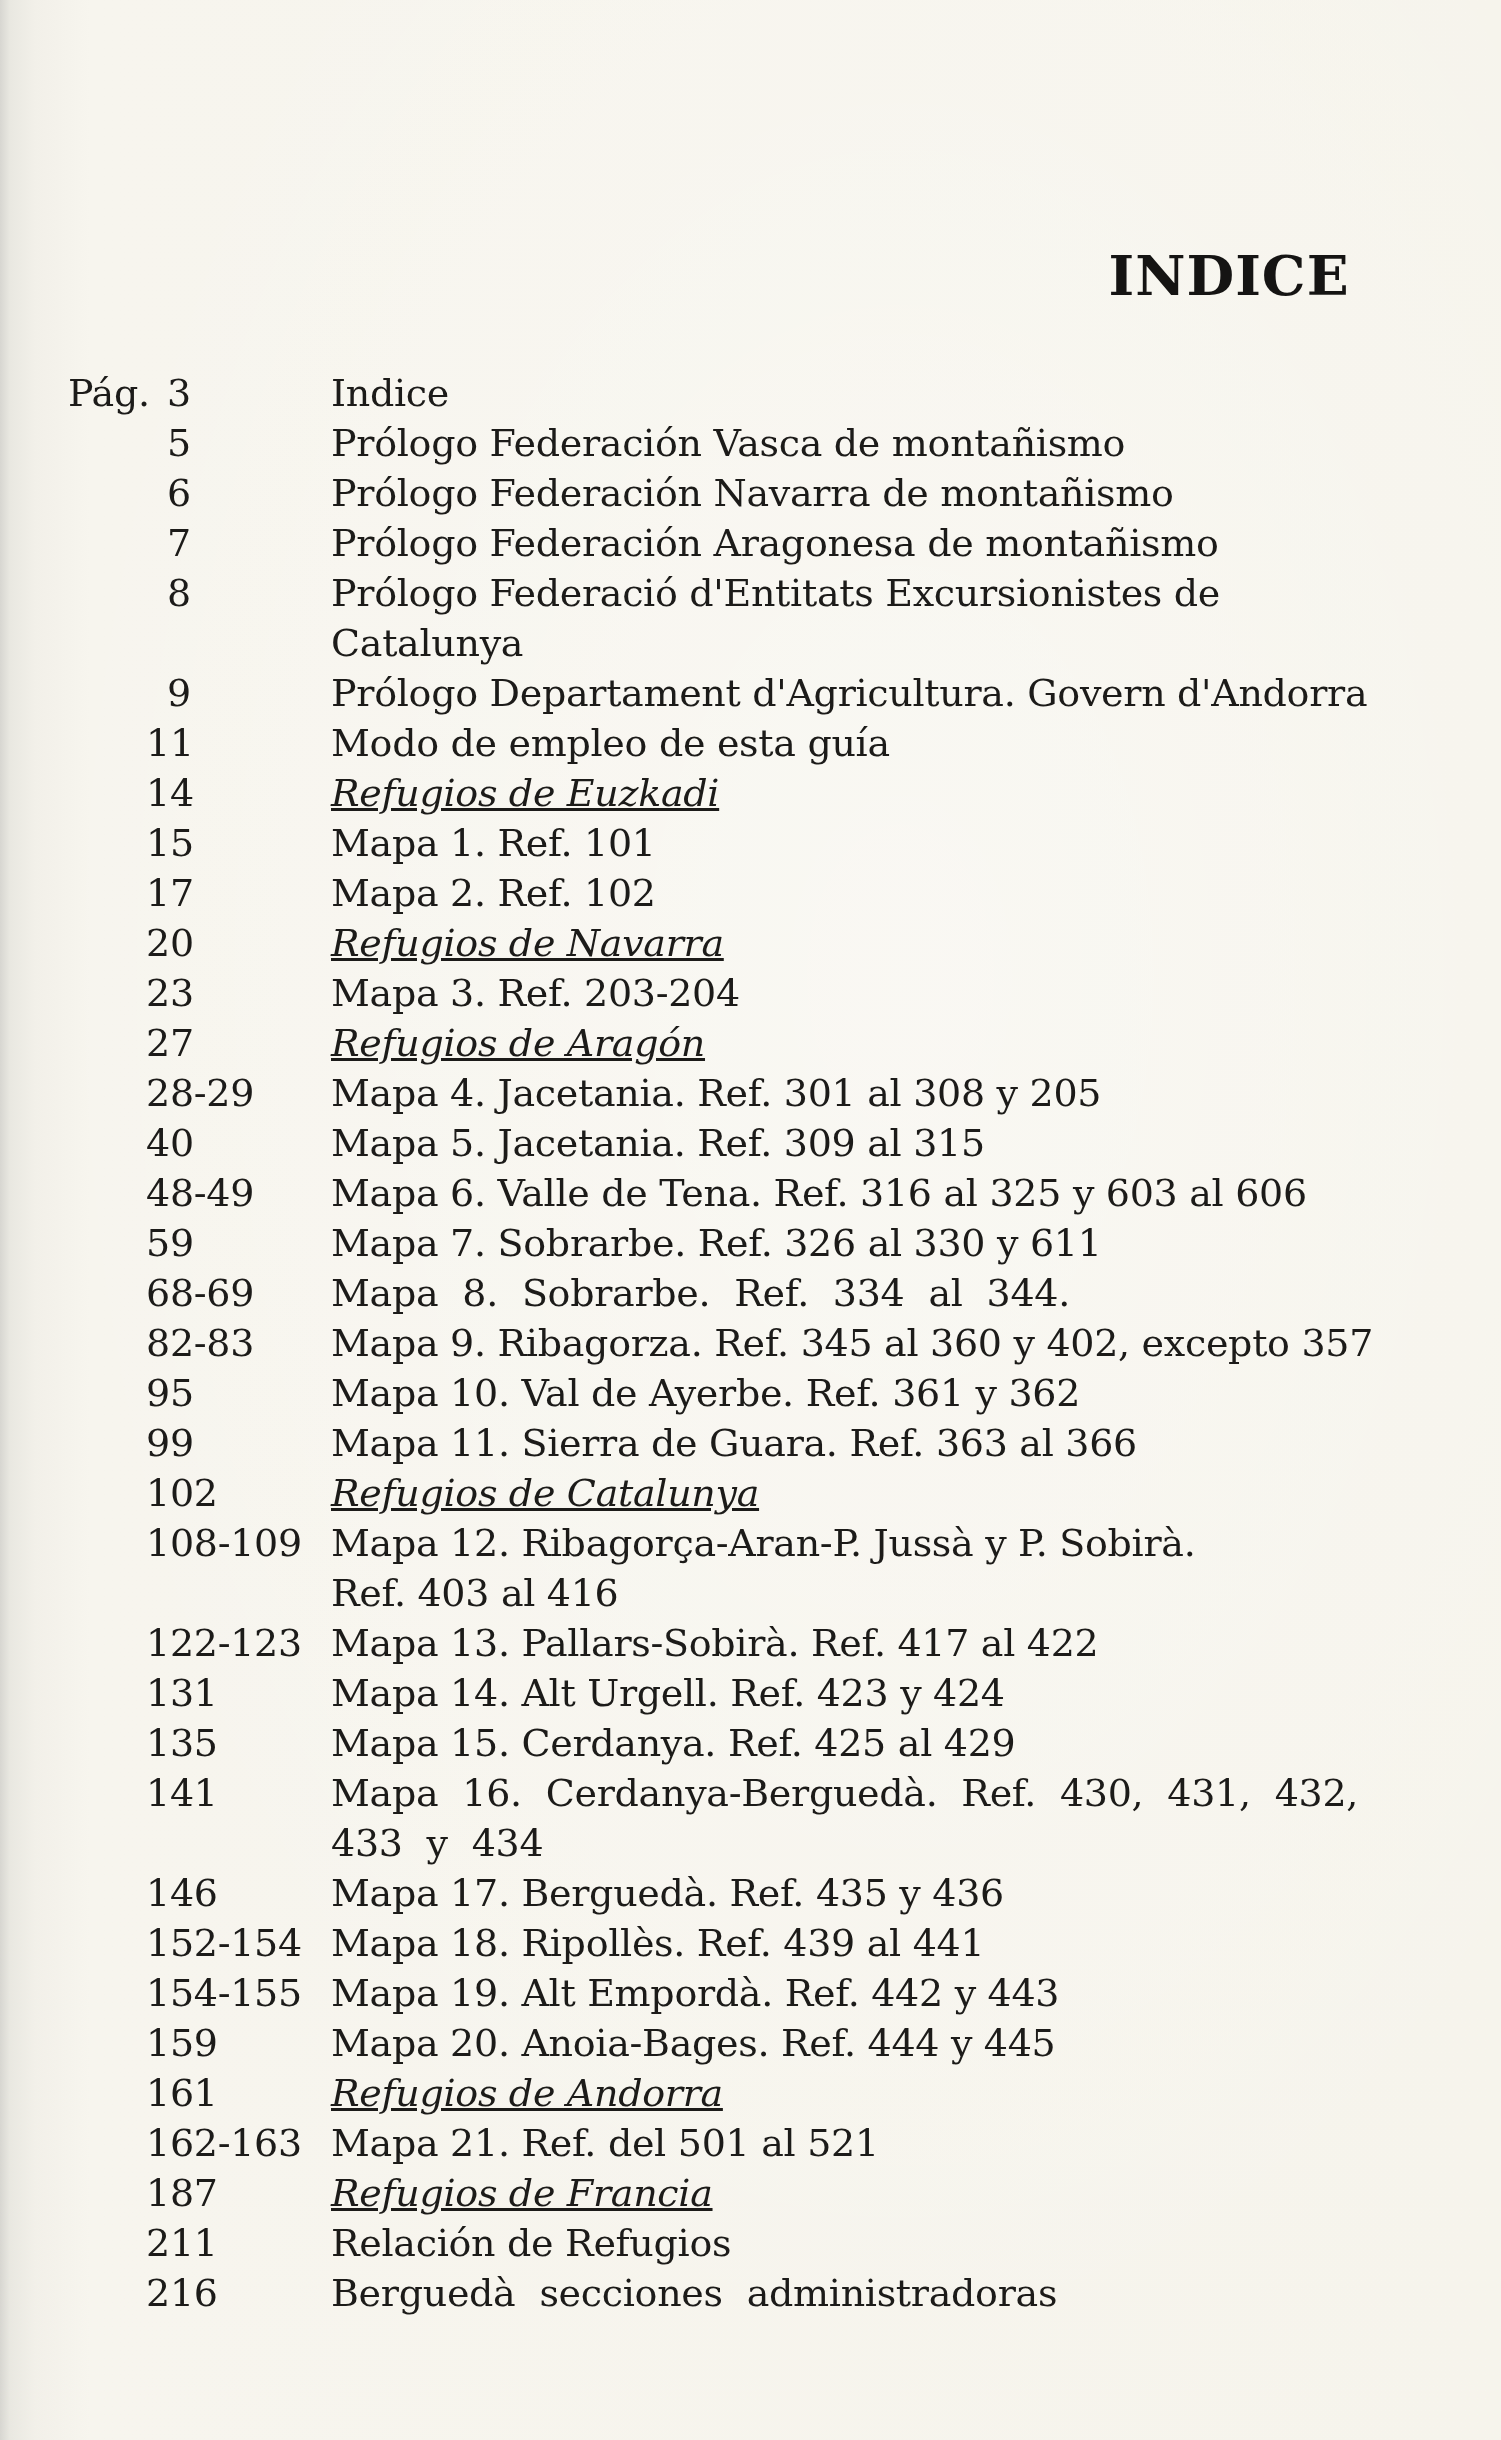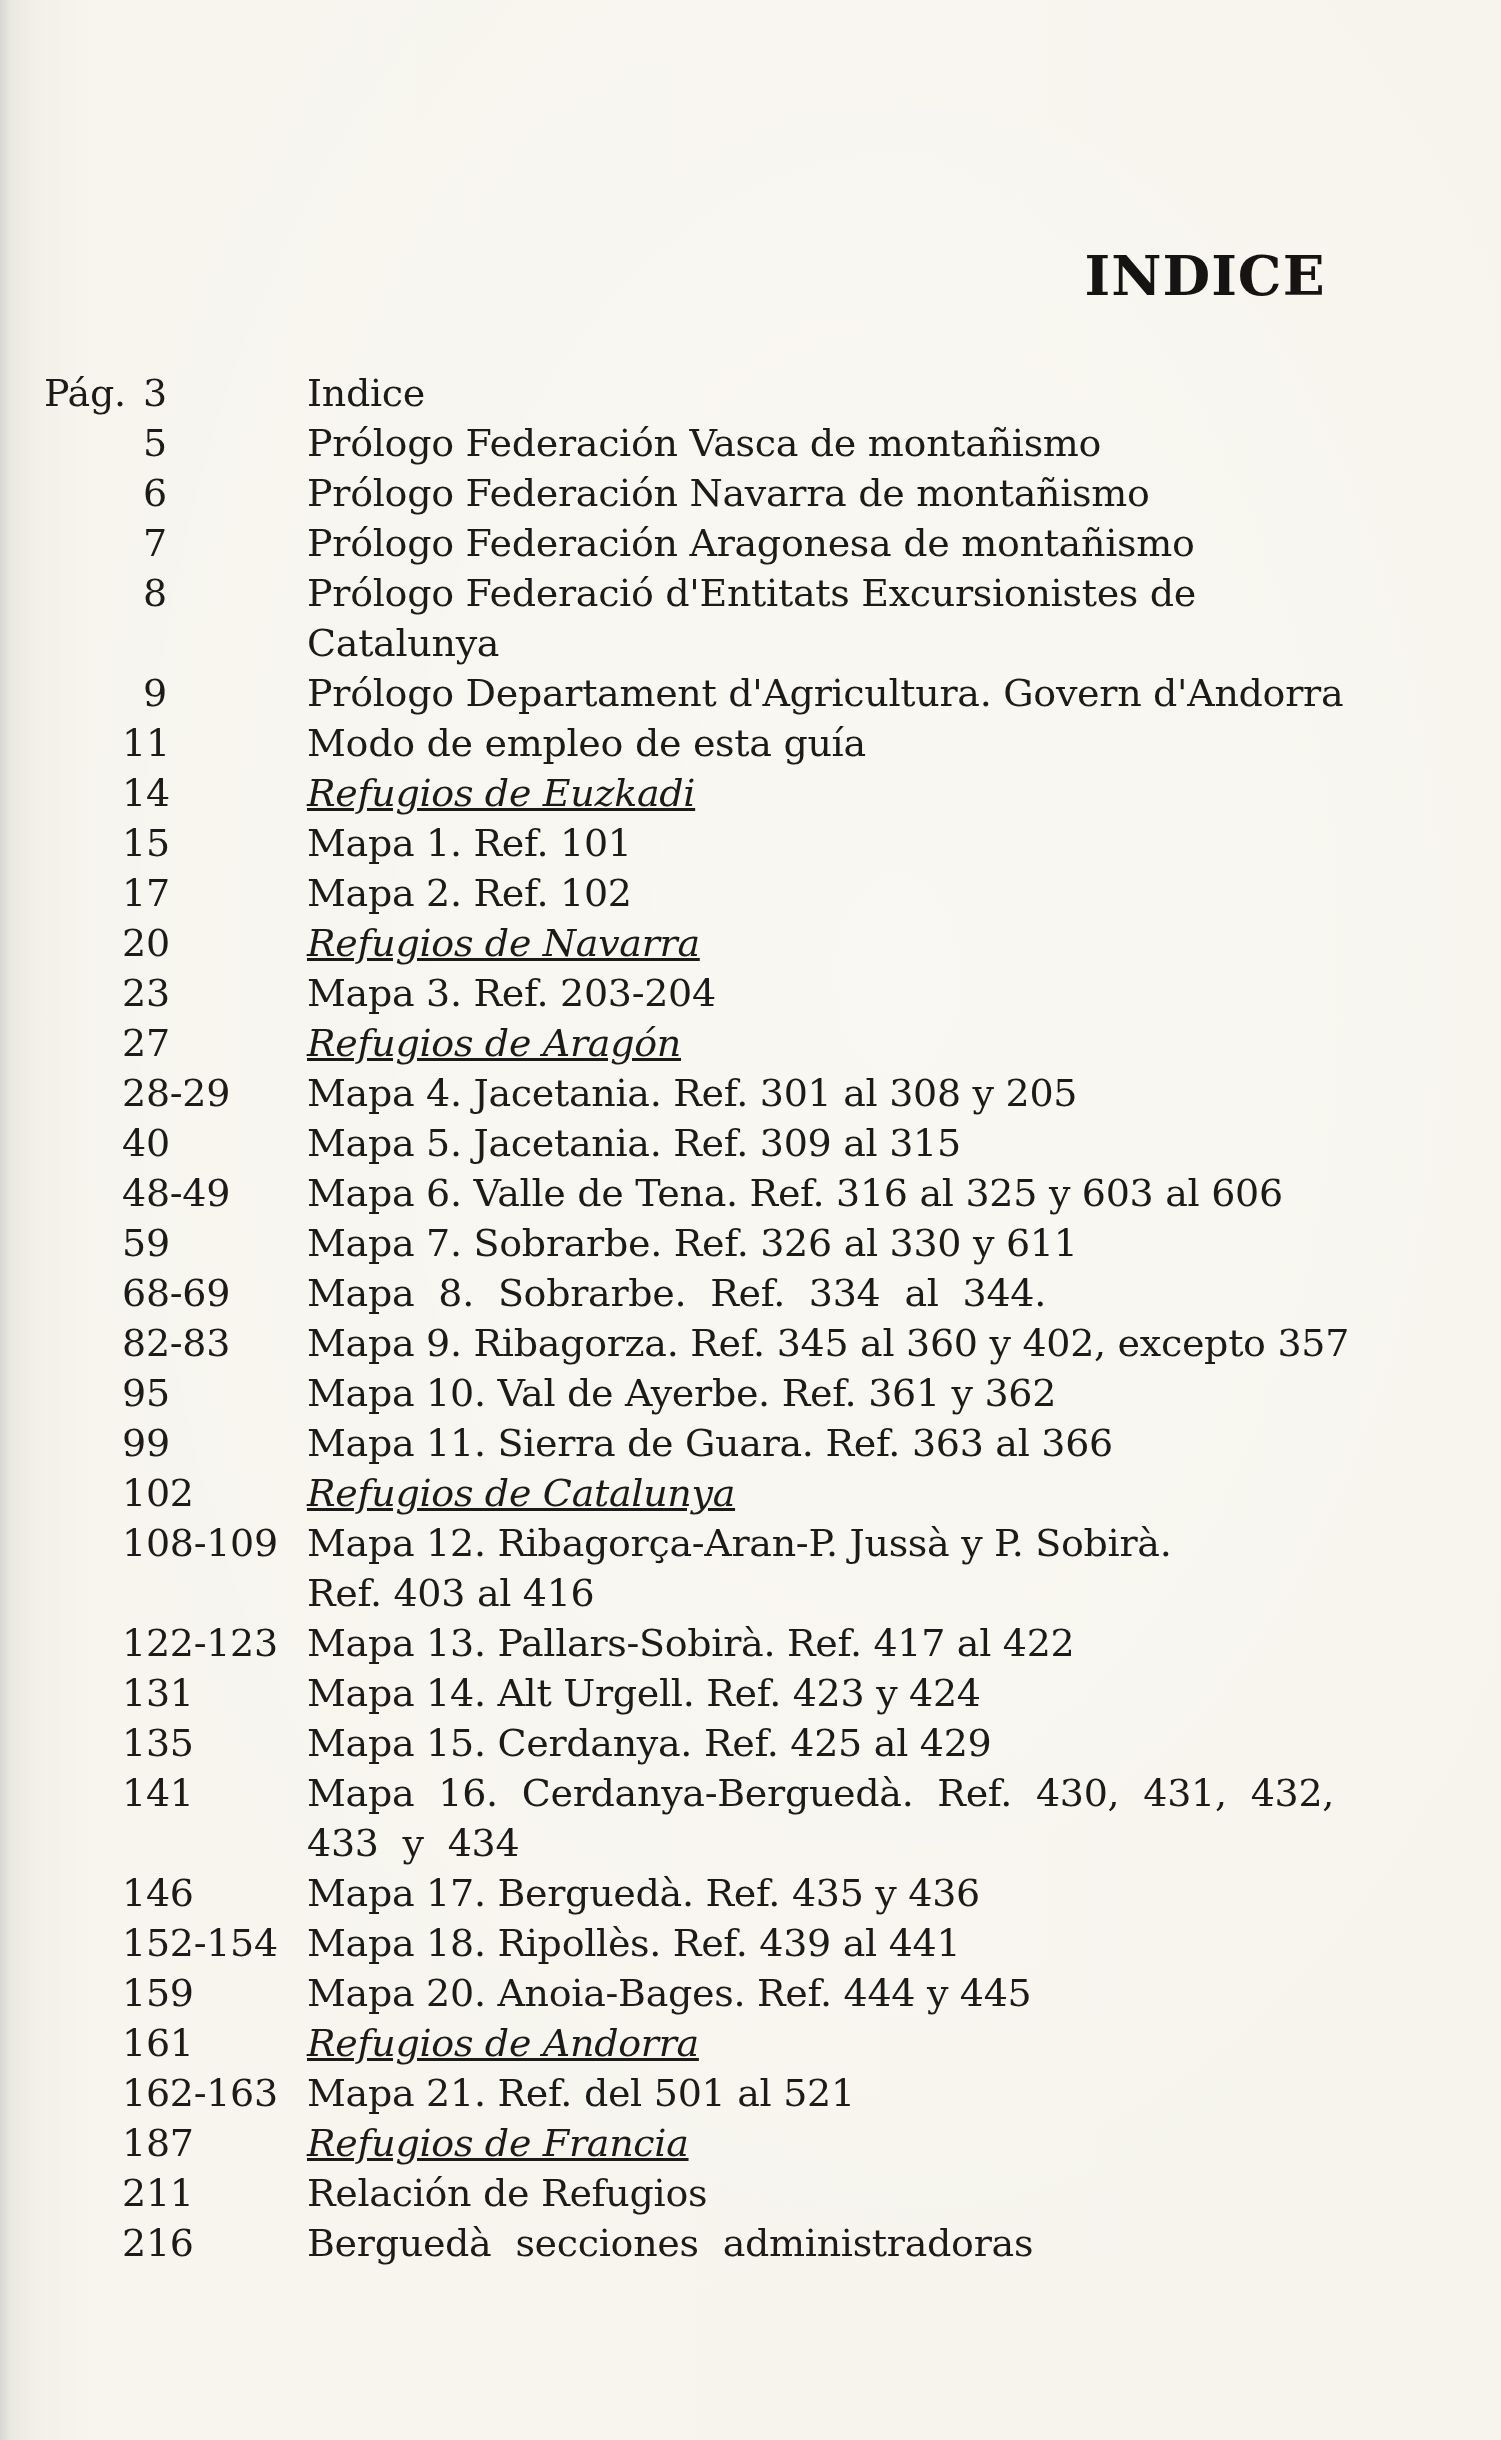--- a/index.html
+++ b/index.html
@@ -11,20 +11,21 @@
     font-family: "DejaVu Serif", serif;
     color: #1c1b19;
     
     background:
       radial-gradient(ellipse at 60% 40%, rgba(255,255,255,0.35), rgba(0,0,0,0) 70%),
       linear-gradient(90deg, #d7d6d1 0px, #e9e8e1 10px, #f2f0e9 35px, #f7f5ee 90px, #f6f4ec 100%);
   }
   .page {
     position: absolute;
     inset: 0;
+    margin-left: 24px;
   }
   .title {
     position: absolute;
     top: 248px;
     left: 1205px;
     transform: translateX(-50%);
     margin: 0;
     font-size: 55px;
     line-height: 1;
     font-weight: bold;
@@ -257,20 +258,25 @@
     <span class="num">146</span>
     <span class="entry">Mapa 17. Berguedà. Ref. 435 y 436</span>
   </div>
 
   <div class="row">
 
     <span class="num">152-154</span>
     <span class="entry">Mapa 18. Ripollès. Ref. 439 al 441</span>
   </div>
 
+  <div class="row">
+
+    <span class="num">154-155</span>
+    <span class="entry">Mapa 19. Alt Empordà. Ref. 442 y 443</span>
+  </div>
 
   <div class="row">
 
     <span class="num">159</span>
     <span class="entry">Mapa 20. Anoia-Bages. Ref. 444 y 445</span>
   </div>
 
   <div class="row italic">
 
     <span class="num">161</span>

